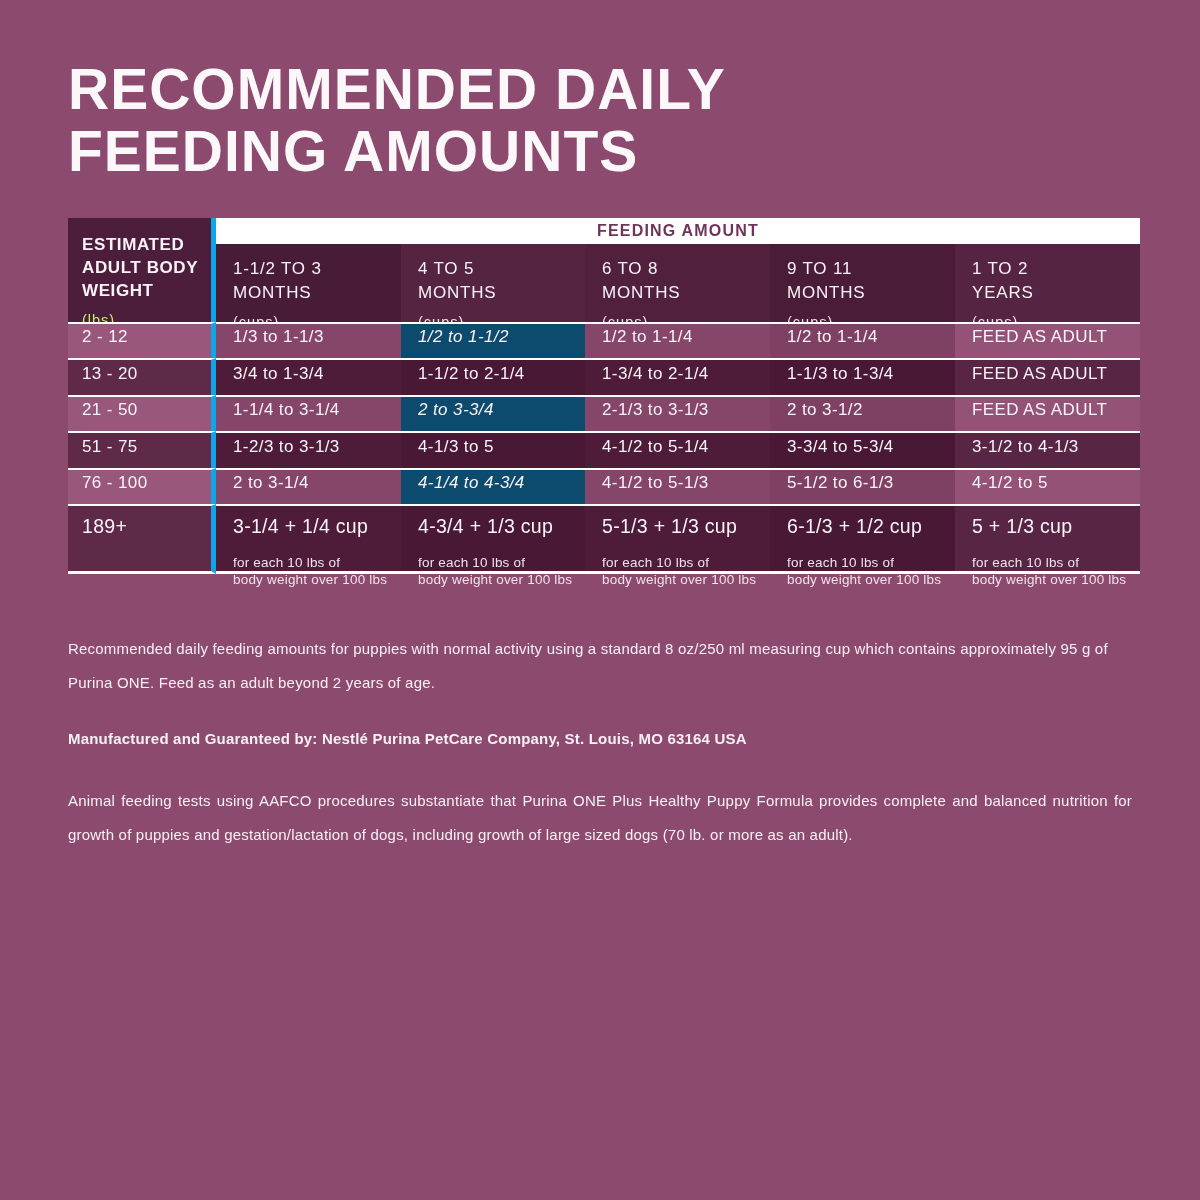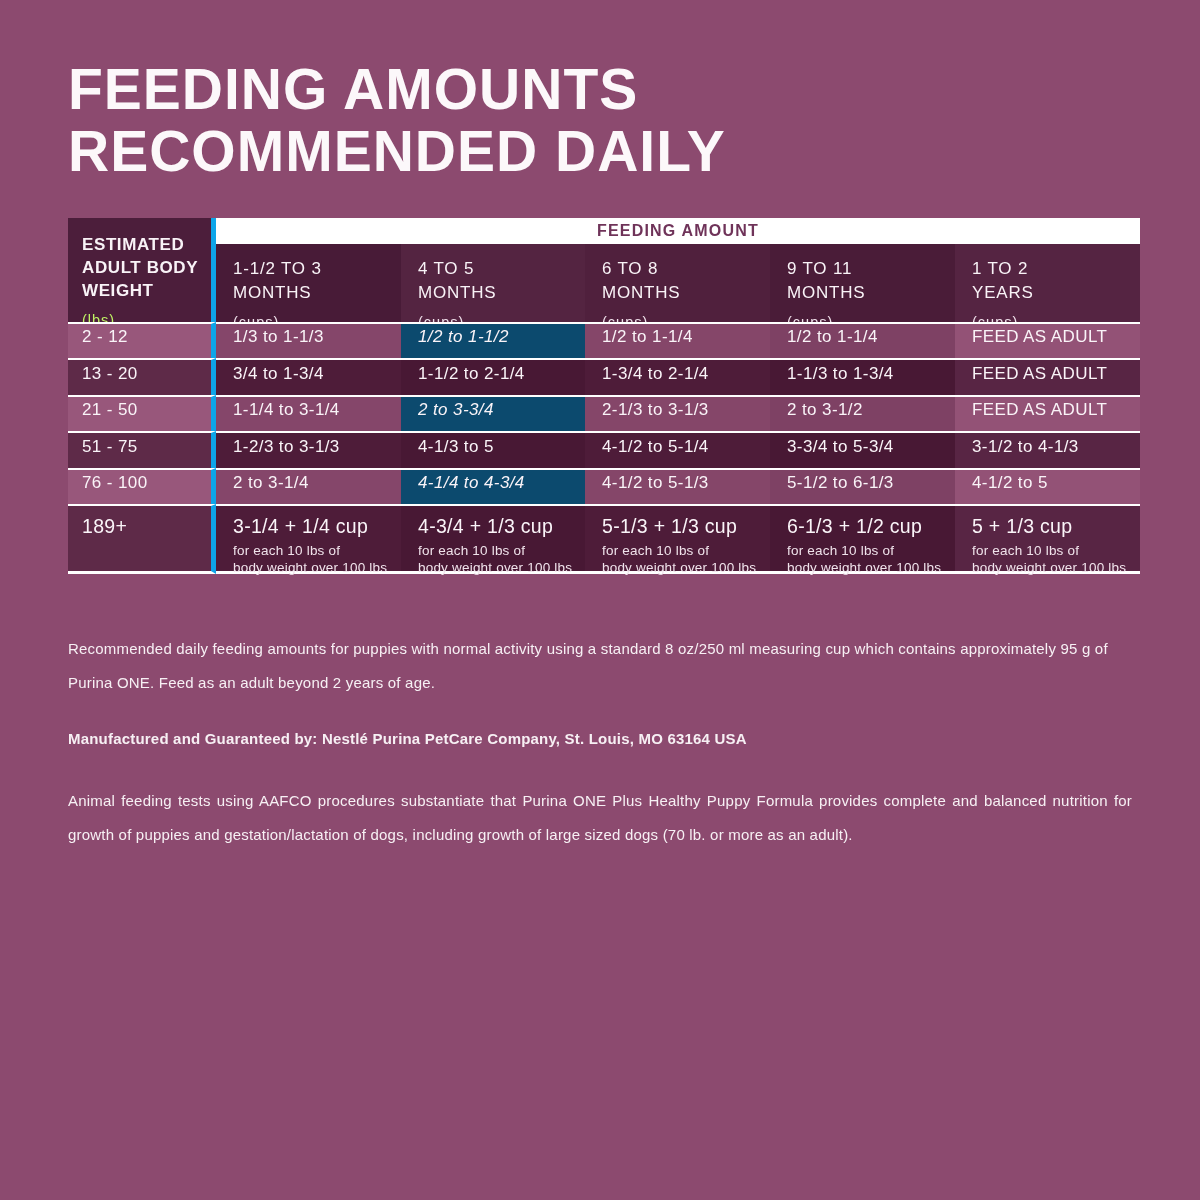--- a/index.html
+++ b/index.html
@@ -58,36 +58,36 @@
   .lr.k5{background:#7E4164;}
   .lr.k6{background:#935276;}
   .dr.k2{background:#4E1C39;}
   .dr.k3{background:#481834;}
   .dr.k4{background:#4E1C39;}
   .dr.k5{background:#481834;}
   .dr.k6{background:#582544;}
   
   .tall{align-items:flex-start;display:flex;flex-direction:column;justify-content:flex-start;padding-top:9px;}
   .tall .val{font-size:19.5px;letter-spacing:.3px;color:#FAF4F8;}
-  .tall .note{margin-top:4px;font-size:13.5px;line-height:17px;letter-spacing:.2px;color:#F0E3EB;}
+  .tall .note{margin-top:16px;font-size:13.5px;line-height:17px;letter-spacing:.2px;color:#F0E3EB;}
   .tall .note span{display:block;white-space:nowrap;}
   
   .notes{margin:58px 68px 0 68px;width:1064px;color:#F7F0F4;}
   .notes p{margin:0;font-size:15px;line-height:34px;letter-spacing:.2px;}
   .p-manu{margin-top:22px !important;font-weight:bold;}
   .p-aafco{margin-top:28px !important;text-align:justify;}
 </style>
 </head>
 <body>
 
 <div class="page">
 
   <h1 class="title">
+    <span>RECOMMENDED DAILY</span>
     <span>FEEDING AMOUNTS</span>
-    <span>RECOMMENDED DAILY</span>
   </h1>
 
   <div class="ftable">
 
     <div class="whead w bot-none no-top">
       <div class="hl">ESTIMATED ADULT BODY WEIGHT</div>
       <div class="hu">(lbs)</div>
     </div>
 
     <div class="banner no-top">FEEDING AMOUNT</div>

